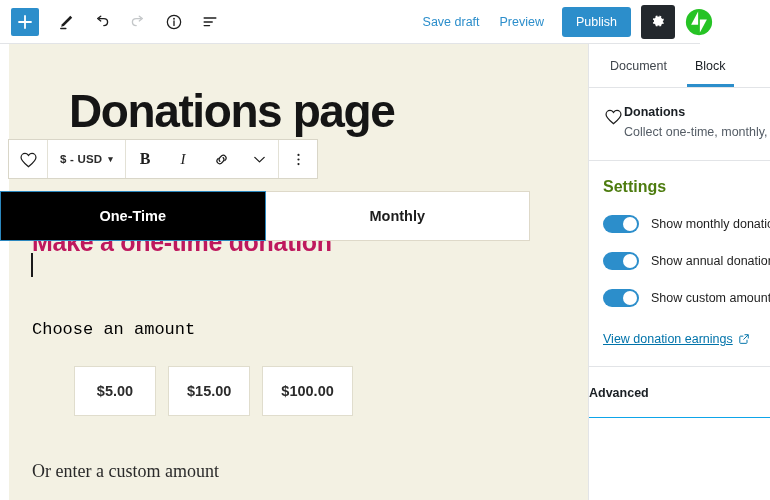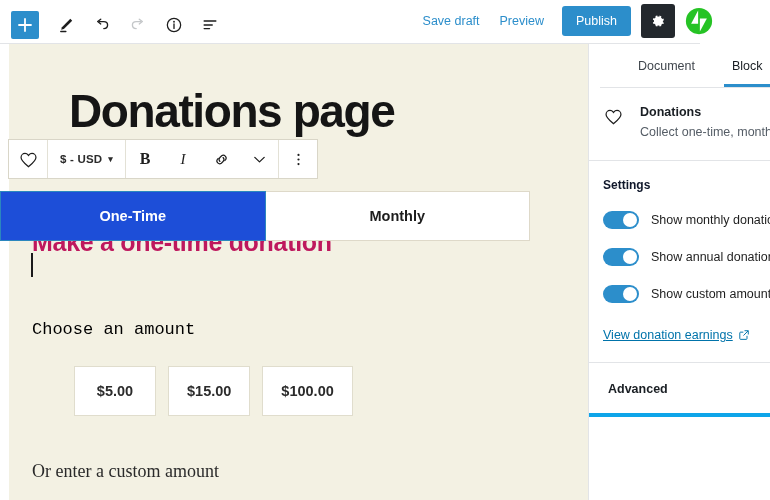--- a/index.html
+++ b/index.html
@@ -10,21 +10,21 @@
     font-family: "Liberation Sans", sans-serif;
     -webkit-font-smoothing: antialiased;
   }
   #root { position: relative; width: 770px; height: 500px; overflow: hidden; background: #fff; }
 
   
   .topbar {
     position: absolute; top: 0; left: 0; width: 700px; height: 44px;
     background: #ffffff;
     border-bottom: 1px solid #e2e4e7;
-    display: flex; align-items: flex-end;
+    display: flex; align-items: center;
     z-index: 40;
     gap: 39px;
   }
   .topbar-left { display: flex; align-items: center; padding-left: 11px; gap: 0px; }
   .tb-btn {
     width: 36px; height: 36px;
     display: flex; align-items: center; justify-content: center;
     background: transparent; border: none; cursor: pointer;
     color: #1e1e1e;
   }
@@ -102,21 +102,21 @@
     position: absolute; left: 0px; top: 147px; width: 530px;
     display: flex; z-index: 14;
   }
   .dn-tab {
     flex: 1; height: 50px; display: flex; align-items: center; justify-content: center;
     font-size: 14.5px; font-weight: bold; color: #1d1d1d;
     background: #ffffff; border: 1px solid #ded9c9; border-left: none;
     cursor: pointer; font-family: "Liberation Sans", sans-serif;
   }
   .dn-tab:first-child { border-left: 1px solid #ded9c9; }
-  .dn-tab.active { background: #1d4ed8; color: #ffffff; border-color: #2b87be; }
+  .dn-tab.active { background: #000000; color: #ffffff; border-color: #2b87be; }
 
   
   .dn-body { position: absolute; left: 0; top: 197px; width: 530px; z-index: 8; }
   .dn-heading-wrap { height: 36px; overflow: hidden; position: relative; }
   .dn-heading {
     position: absolute; left: 32px; top: -13px;
     font-size: 25px; font-weight: bold; color: #be185d;
     letter-spacing: -0.3px; white-space: nowrap;
     font-family: "Liberation Sans", sans-serif;
   }
@@ -142,56 +142,56 @@
     font-size: 18px; color: #2a2a2a;
     font-family: "Liberation Serif", serif;
   }
 
   
   .sidebar {
     position: absolute; top: 44px; left: 588px; width: 182px; height: 456px;
     background: #ffffff; border-left: 1px solid #e2e4e7;
     overflow: hidden;
   }
-  .sb-tabs { display: flex; height: 44px; border-bottom: 1px solid #e2e4e7; padding-left: 28px; gap: 17px; margin-left: 11px; }
+  .sb-tabs { display: flex; height: 44px; border-bottom: 1px solid #e2e4e7; padding-left: 11px; gap: 8px; }
   .sb-tab {
     position: relative; display: flex; align-items: center; padding: 0 10px;
     font-size: 12.5px; color: #40464d; background: none; border: none; cursor: pointer;
     font-family: "Liberation Sans", sans-serif;
   }
   .sb-tab.active { font-weight: normal; color: #191e23; }
   .sb-tab.active::after {
     content: ""; position: absolute; left: 2px; right: 2px; bottom: 0;
     height: 3px; background: #2c8ecb;
   }
   .sb-section { padding: 17px 14px 19px 14px; border-bottom: 1px solid #e2e4e7; }
-  .blockcard { display: flex; gap: 16px; }
+  .blockcard { display: flex; gap: 0; }
   .bc-icon { flex: 0 0 auto; margin-top: 1px; color: #1e1e1e; }
   .bc-title { font-size: 12.5px; font-weight: bold; color: #191e23; margin-bottom: 4px; }
   .bc-desc {
     font-size: 12.5px; color: #555d66; line-height: 1.45;
     white-space: nowrap; overflow: visible;
   }
-  .sb-head { font-size: 12px; font-weight: bold; color: #0f172a; }
+  .sb-head { font-size: 16px; font-weight: bold; color: #4d7c0f; }
   .toggle-row { display: flex; align-items: center; gap: 12px; margin-top: 19px; }
   .toggle {
     flex: 0 0 auto; width: 36px; height: 18px; border-radius: 9px;
     background: #2c8ecb; position: relative; cursor: pointer;
   }
   .toggle::after {
     content: ""; position: absolute; top: 2px; right: 2px;
     width: 14px; height: 14px; border-radius: 50%; background: #fff;
   }
   .toggle-label { font-size: 12.5px; color: #1e1e1e; white-space: nowrap; }
   .ext-link {
     display: inline-flex; align-items: center; gap: 5px;
     font-size: 12.5px; color: #0073aa; text-decoration: underline; cursor: pointer;
     white-space: nowrap;
   }
-  .adv-row { padding: 16px 19px; border-bottom: 4px solid #0ea5e9; }
+  .adv-row { padding: 16px 0; border-bottom: 1px solid #0ea5e9; }
   .adv-title { font-size: 12.5px; font-weight: bold; color: #191e23; }
 </style>
 </head>
 <body>
 
 <div id="root">
 
   <div class="topbar">
     <div class="topbar-left">
 

